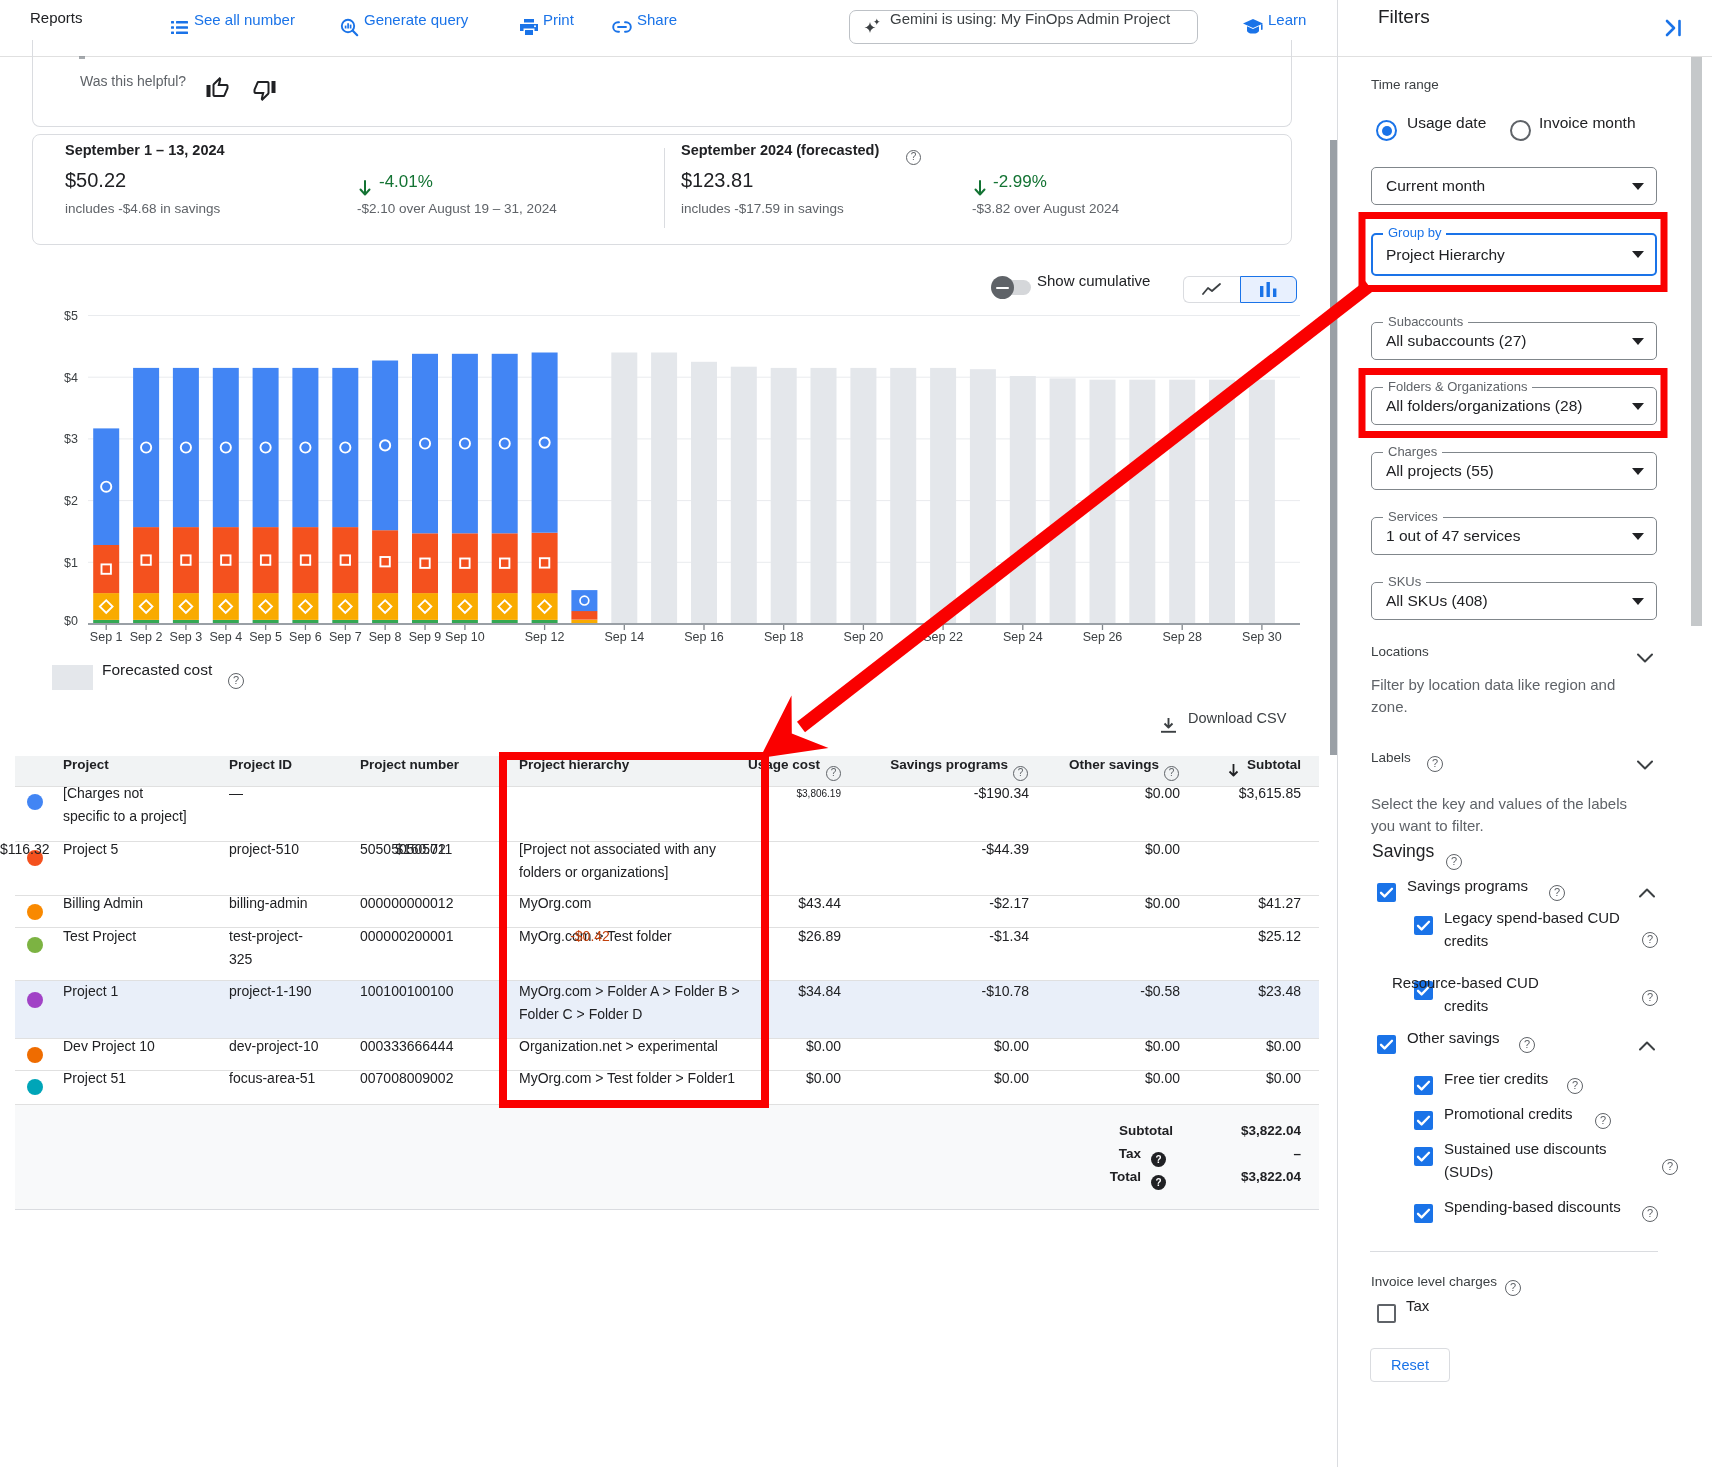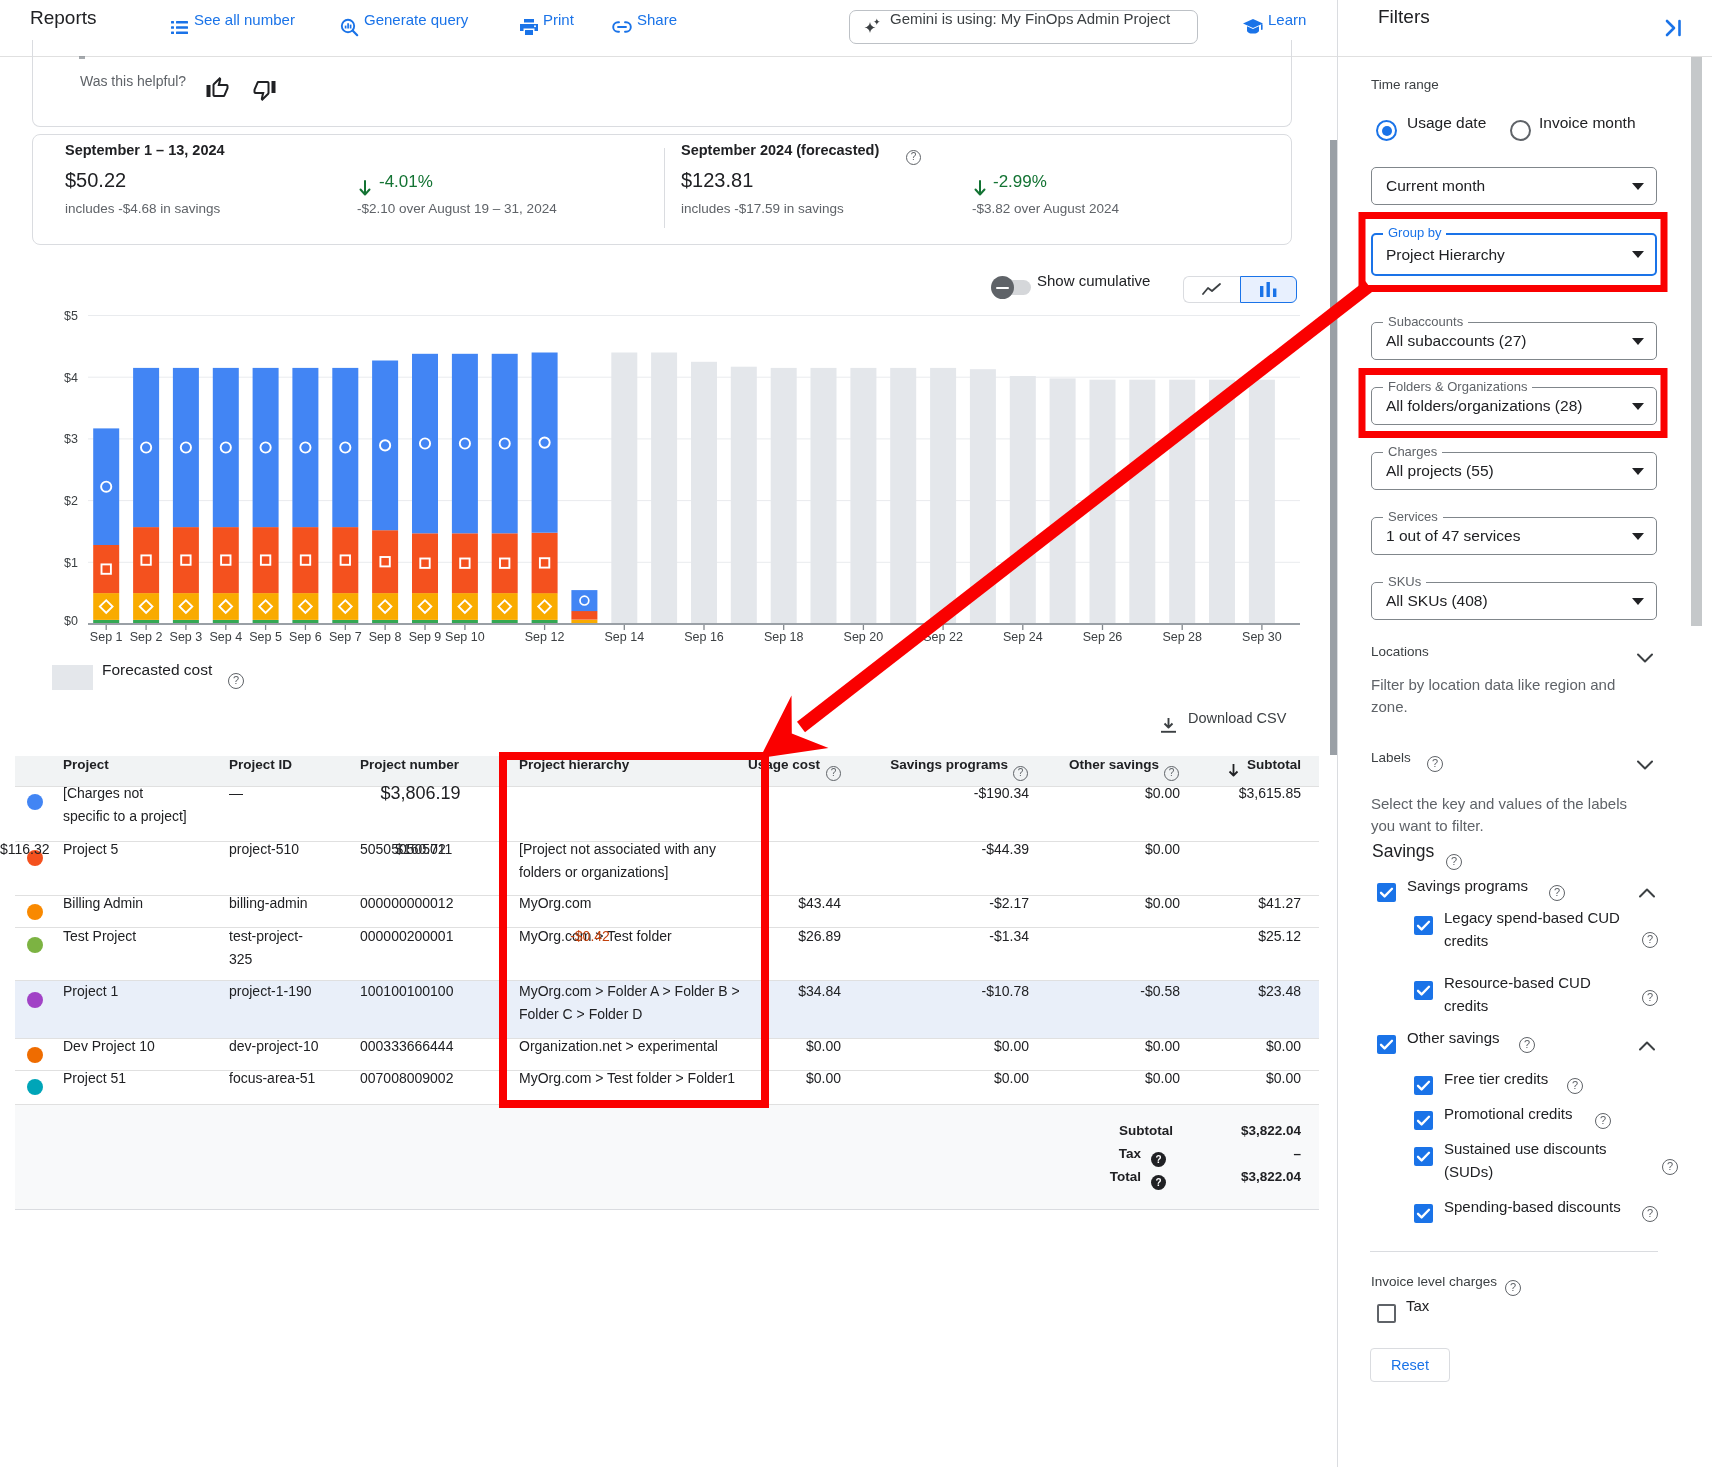--- a/index.html
+++ b/index.html
@@ -1,21 +1,21 @@
 <!DOCTYPE html>
 <html><head><meta charset="utf-8">
 <style>
 *{margin:0;padding:0;box-sizing:content-box;font-family:"Liberation Sans",sans-serif;}
 html,body{width:1712px;height:1467px;background:#fff;overflow:hidden;position:relative;}
 .abs{position:absolute;}
 </style></head>
 <body>
 
 <div class="abs" style="left:0px;top:0px;width:1712px;height:56px;background:#fff;border-bottom:1px solid #e0e0e0;"></div>
-<div style="position:absolute;left:30px;top:17px;font-size:19px;color:#202124;font-weight:400;white-space:nowrap;line-height:1.15px;">Reports</div>
+<div style="position:absolute;left:30px;top:17px;font-size:15px;color:#202124;font-weight:400;white-space:nowrap;line-height:1.15px;">Reports</div>
 <svg class="abs" style="left:171px;top:20px" width="17" height="15" viewBox="0 0 17 15">
 <g fill="#1a73e8">
       <rect x="0" y="1" width="3" height="2.6" rx="0.5"></rect>
       <rect x="5" y="1" width="12" height="2.6" rx="0.5"></rect>
 <rect x="0" y="6.2" width="3" height="2.6" rx="0.5"></rect>
       <rect x="5" y="6.2" width="12" height="2.6" rx="0.5"></rect>
 <rect x="0" y="11.4" width="3" height="2.6" rx="0.5"></rect>
       <rect x="5" y="11.4" width="12" height="2.6" rx="0.5"></rect>
     </g>
   </svg>
@@ -286,21 +286,21 @@
 <div style="position:absolute;left:0px;top:764px;width:1159px;font-size:13.5px;color:#202124;font-weight:700;white-space:nowrap;text-align:right;line-height:1.15px;">Other savings</div>
 <div style="position:absolute;left:1164px;top:766px;width:15px;height:15px;border:1.4px solid #5f6368;border-radius:50%;box-sizing:border-box;color:#5f6368;font-size:10px;line-height:12px;text-align:center;font-weight:500;">?</div>
 <svg class="abs" style="left:1227px;top:763px" width="13" height="15" viewBox="0 0 13 15">
 <path d="M6.5 1 v11 M2.5 8.5 L6.5 12.5 L10.5 8.5" fill="none" stroke="#202124" stroke-width="1.8" stroke-linejoin="round"></path>
   </svg>
 <div style="position:absolute;left:0px;top:764px;width:1301px;font-size:13.5px;color:#202124;font-weight:700;white-space:nowrap;text-align:right;line-height:1.15px;">Subtotal</div>
 <div class="abs" style="left:27px;top:794px;width:16px;height:16px;border-radius:50%;background:#4285f4;"></div>
 <div style="position:absolute;left:63px;top:793px;font-size:14px;color:#202124;font-weight:400;white-space:nowrap;line-height:1.15px;">[Charges not</div>
 <div style="position:absolute;left:63px;top:816px;font-size:14px;color:#202124;font-weight:400;white-space:nowrap;line-height:1.15px;">specific to a project]</div>
 <div style="position:absolute;left:229px;top:793px;font-size:14px;color:#202124;font-weight:400;white-space:nowrap;line-height:1.15px;">—</div>
-<div style="position:absolute;left:0px;top:793px;width:841px;font-size:18px;color:#202124;font-weight:400;white-space:nowrap;text-align:center;line-height:1.15px;">$3,806.19</div>
+<div style="position:absolute;left:0px;top:793px;width:841px;font-size:10px;color:#202124;font-weight:400;white-space:nowrap;text-align:right;line-height:1.15px;">$3,806.19</div>
 <div style="position:absolute;left:0px;top:793px;width:1029px;font-size:14px;color:#202124;font-weight:400;white-space:nowrap;text-align:right;line-height:1.15px;">-$190.34</div>
 <div style="position:absolute;left:0px;top:793px;width:1180px;font-size:14px;color:#202124;font-weight:400;white-space:nowrap;text-align:right;line-height:1.15px;">$0.00</div>
 <div style="position:absolute;left:0px;top:793px;width:1301px;font-size:14px;color:#202124;font-weight:400;white-space:nowrap;text-align:right;line-height:1.15px;">$3,615.85</div>
 <div class="abs" style="left:27px;top:850px;width:16px;height:16px;border-radius:50%;background:#f4511e;"></div>
 <div style="position:absolute;left:63px;top:849px;font-size:14px;color:#202124;font-weight:400;white-space:nowrap;line-height:1.15px;">Project 5</div>
 <div style="position:absolute;left:229px;top:849px;font-size:14px;color:#202124;font-weight:400;white-space:nowrap;line-height:1.15px;">project-510</div>
 <div style="position:absolute;left:360px;top:849px;font-size:14px;color:#202124;font-weight:400;white-space:nowrap;line-height:1.15px;">505050505011</div>
 <div style="position:absolute;left:519px;top:849px;font-size:14px;color:#202124;font-weight:400;white-space:nowrap;line-height:1.15px;">[Project not associated with any</div>
 <div style="position:absolute;left:519px;top:872px;font-size:14px;color:#202124;font-weight:400;white-space:nowrap;line-height:1.15px;">folders or organizations]</div>
 <div style="position:absolute;left:0px;top:849px;width:841px;font-size:14px;color:#202124;font-weight:400;white-space:nowrap;text-align:center;line-height:1.15px;">$160.72</div>
@@ -429,21 +429,21 @@
 <svg style="position:absolute;left:1414px;top:916px" width="19" height="19" viewBox="0 0 18 18">
     <polyline points="3.8,9.3 7.2,12.7 14.2,5.5" fill="none" stroke="#fff" stroke-width="2.2" stroke-linecap="round" stroke-linejoin="round"></polyline>
   </svg>
 <div style="position:absolute;left:1444px;top:917px;font-size:15px;color:#202124;font-weight:400;white-space:nowrap;line-height:1.15px;">Legacy spend-based CUD</div>
 <div style="position:absolute;left:1444px;top:940px;font-size:15px;color:#202124;font-weight:400;white-space:nowrap;line-height:1.15px;">credits</div>
 <div style="position:absolute;left:1642px;top:932px;width:16px;height:16px;border:1.4px solid #5f6368;border-radius:50%;box-sizing:border-box;color:#5f6368;font-size:11px;line-height:13px;text-align:center;font-weight:500;">?</div>
 <div style="position:absolute;left:1414px;top:981px;width:19px;height:19px;background:#1a73e8;border-radius:2px;"></div>
 <svg style="position:absolute;left:1414px;top:981px" width="19" height="19" viewBox="0 0 18 18">
     <polyline points="3.8,9.3 7.2,12.7 14.2,5.5" fill="none" stroke="#fff" stroke-width="2.2" stroke-linecap="round" stroke-linejoin="round"></polyline>
   </svg>
-<div style="position:absolute;left:1444px;top:982px;font-size:15px;color:#202124;font-weight:400;white-space:nowrap;line-height:1.15px;">Resource-based CUD</div>
+<div style="position:absolute;left:1392px;top:982px;font-size:15px;color:#202124;font-weight:400;white-space:nowrap;line-height:1.15px;">Resource-based CUD</div>
 <div style="position:absolute;left:1444px;top:1005px;font-size:15px;color:#202124;font-weight:400;white-space:nowrap;line-height:1.15px;">credits</div>
 <div style="position:absolute;left:1642px;top:990px;width:16px;height:16px;border:1.4px solid #5f6368;border-radius:50%;box-sizing:border-box;color:#5f6368;font-size:11px;line-height:13px;text-align:center;font-weight:500;">?</div>
 <div style="position:absolute;left:1377px;top:1035px;width:19px;height:19px;background:#1a73e8;border-radius:2px;"></div>
 <svg style="position:absolute;left:1377px;top:1035px" width="19" height="19" viewBox="0 0 18 18">
     <polyline points="3.8,9.3 7.2,12.7 14.2,5.5" fill="none" stroke="#fff" stroke-width="2.2" stroke-linecap="round" stroke-linejoin="round"></polyline>
   </svg>
 <div style="position:absolute;left:1407px;top:1037px;font-size:15px;color:#202124;font-weight:400;white-space:nowrap;line-height:1.15px;">Other savings</div>
 <div style="position:absolute;left:1519px;top:1037px;width:16px;height:16px;border:1.4px solid #5f6368;border-radius:50%;box-sizing:border-box;color:#5f6368;font-size:11px;line-height:13px;text-align:center;font-weight:500;">?</div>
 <svg style="position:absolute;left:0px;top:0px;overflow:visible" width="1" height="1">
     <polyline points="1640.0,1049.5 1647,1042.5 1654.0,1049.5" fill="none" stroke="#3c4043" stroke-width="2" stroke-linecap="round" stroke-linejoin="round"></polyline>

